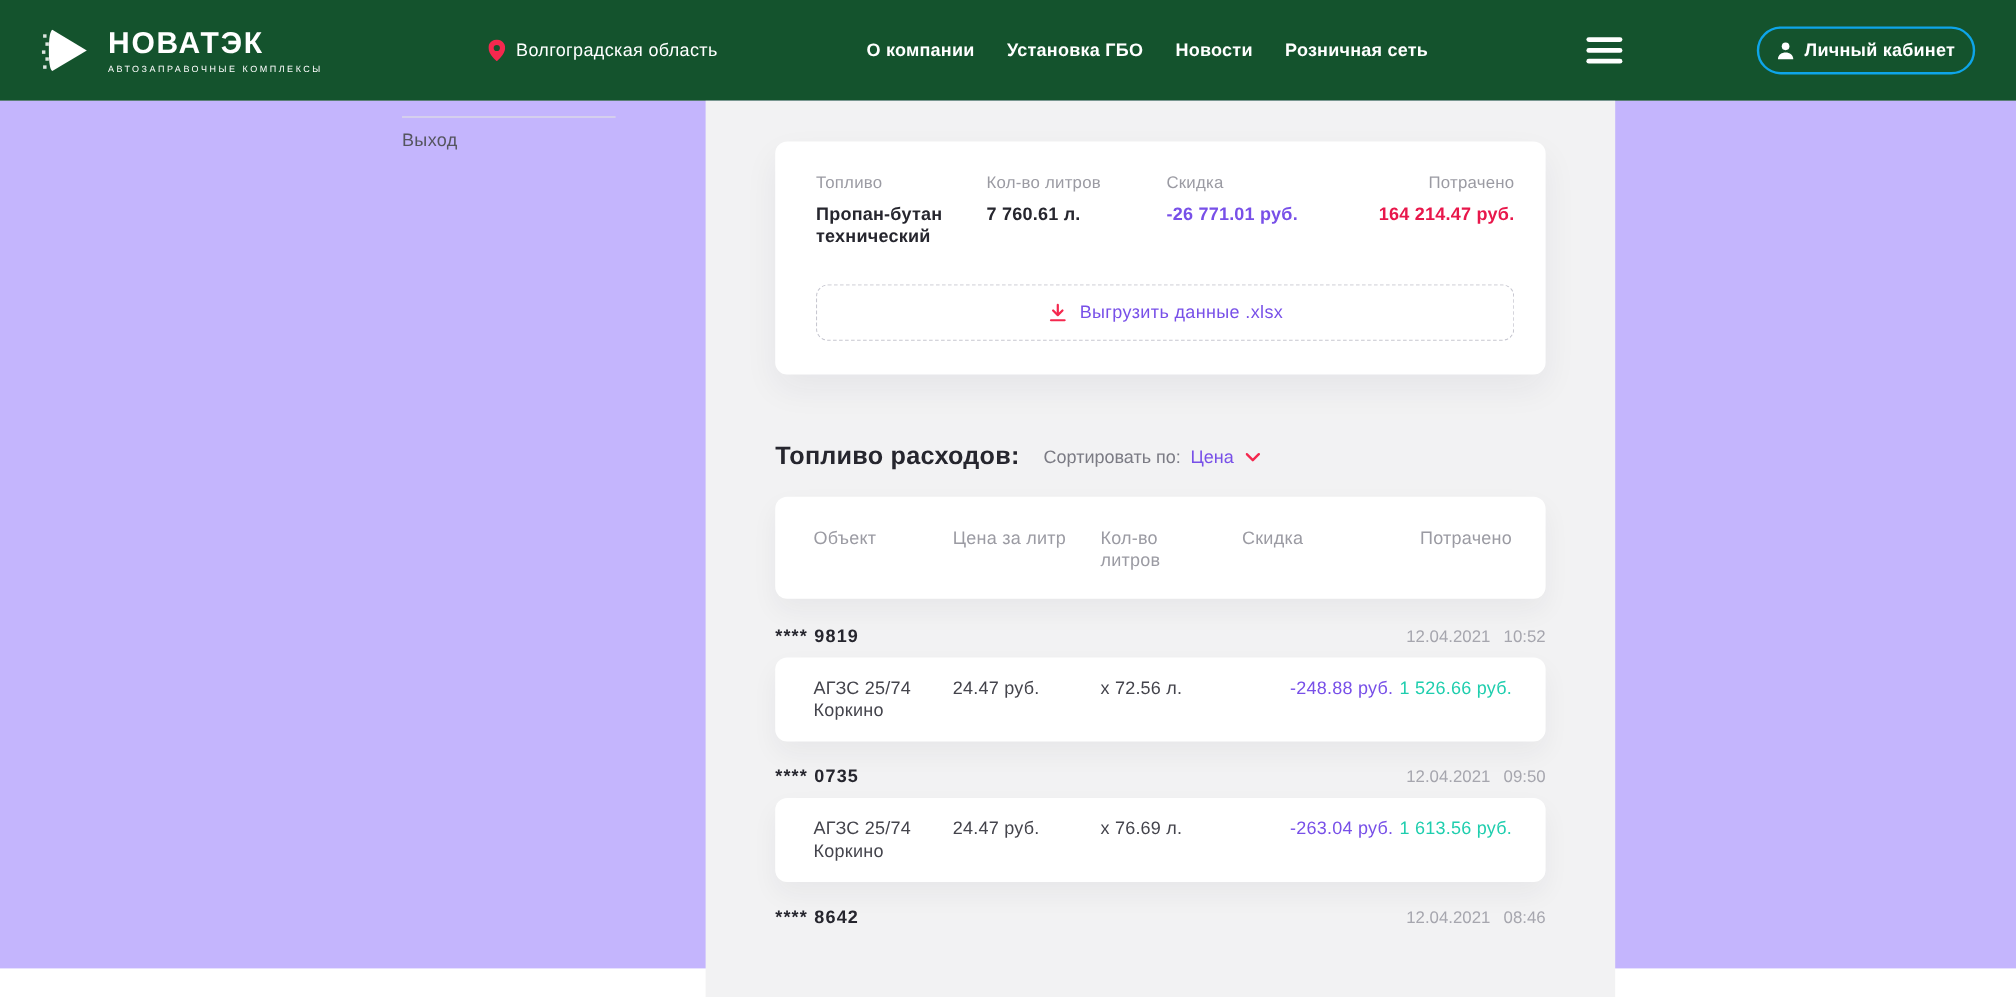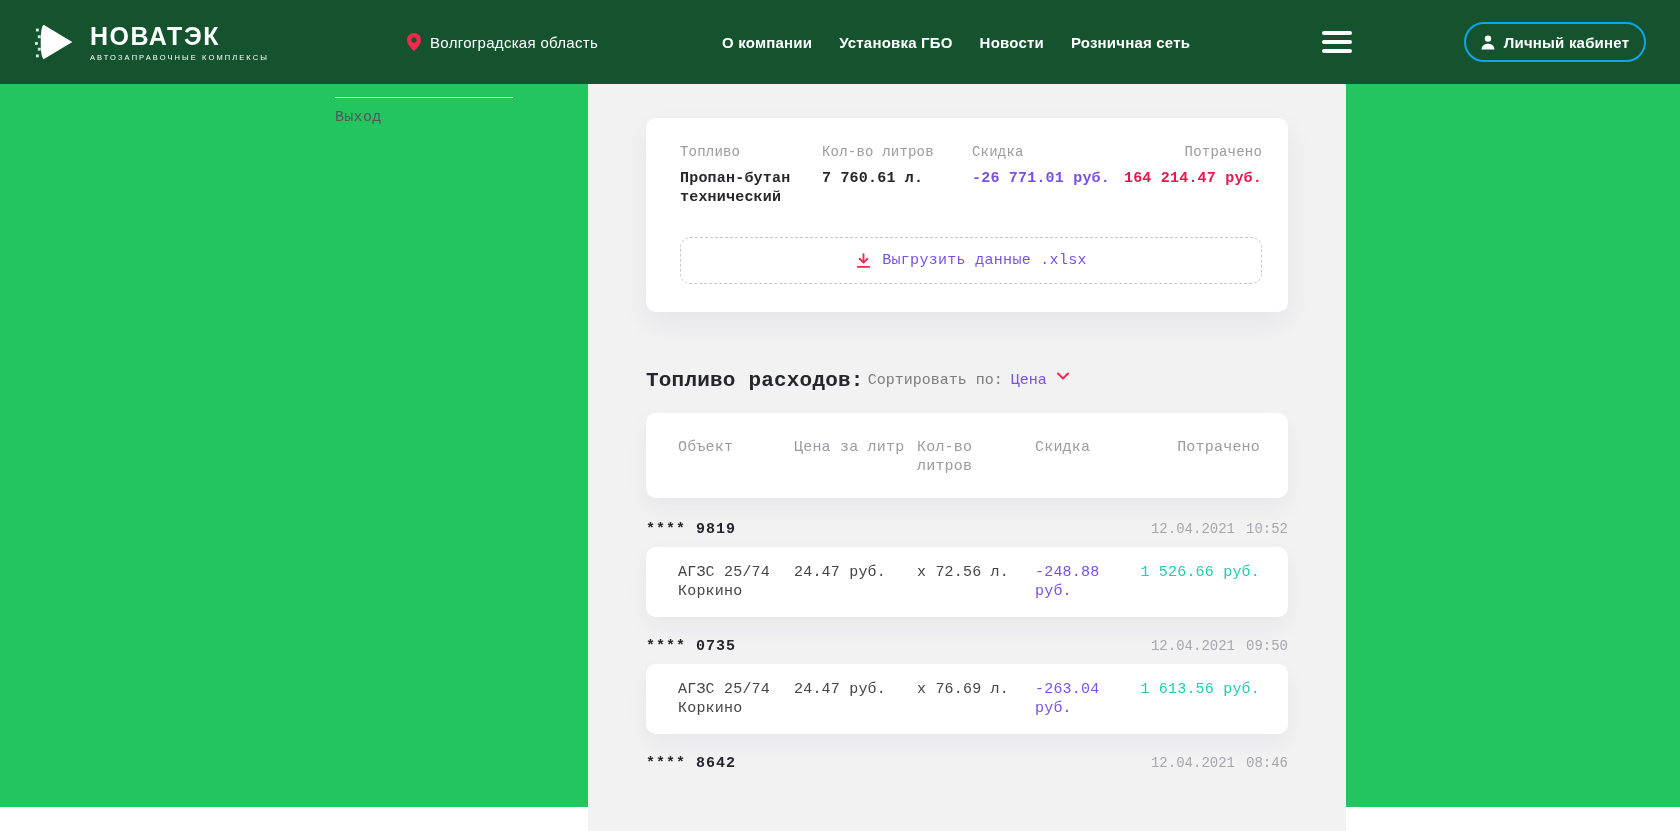--- a/index.html
+++ b/index.html
@@ -20,21 +20,21 @@
   .nav-item { font-size:15px; font-weight:bold; letter-spacing:0.2px; cursor:pointer; white-space:nowrap; }
   .burger { margin-left:auto; width:30px; height:22px; display:flex; flex-direction:column;
     justify-content:space-between; cursor:pointer; }
   .burger span { display:block; height:4px; border-radius:2px; background:#fff; }
   .account-btn { margin-left:112px; width:182px; height:40px; border:2px solid #0ea5e9;
     border-radius:21px; background:transparent; color:#fff; display:flex; align-items:center;
     justify-content:center; gap:9px; font-size:15px; font-weight:bold; cursor:pointer;
     font-family:inherit; letter-spacing:0.2px; }
 
   
-  .main { position:relative; height:723px; background:#22c55e;font-family:Liberation Mono, monospace; }
+  .main { position:relative; height:723px; background:#c4b5fd; }
   .sidebar-divider { position:absolute; left:335px; top:13px; width:178px; height:1px; background:#dfdfe3; }
   .sidebar-logout { position:absolute; left:335px; top:25px; font-size:15px; color:#55555f;
     letter-spacing:0.3px; cursor:pointer; }
 
   .content-col { position:absolute; left:588px; top:0; width:758px; height:747px;
     background:#f2f2f3; padding:0 58px; overflow:hidden; }
 
   .h1 { margin-top:31px; font-size:21px; font-weight:bold; color:#26262e; letter-spacing:0.2px; }
 
   
@@ -49,42 +49,42 @@
   .val-purple { color:#7850e8; }
   .val-red { color:#e8174b; }
   .export-btn { margin-top:30px; width:100%; height:47px; border:1px dashed #c7c7d0;
     border-radius:10px; background:transparent; display:flex; align-items:center;
     justify-content:center; gap:10px; cursor:pointer; font-family:inherit; }
   .export-label { font-size:15px; color:#7850e8; letter-spacing:0.3px; }
 
   
   .history-head { margin-top:57px; display:flex; align-items:center; }
   .h2 { font-size:21px; font-weight:bold; color:#26262e; letter-spacing:0.2px; }
-  .sort-wrap { margin-left:4px; display:flex; align-items:flex-start; gap:8px; }
+  .sort-wrap { margin-left:20px; display:flex; align-items:center; gap:8px; }
   .sort-label { font-size:15px; color:#7b7b84; }
   .sort-value { font-size:15px; color:#7850e8; cursor:pointer; }
   .sort-chevron { margin-left:2px; cursor:pointer; display:flex; align-items:center; }
 
   .table-head-card { margin-top:21px; background:#fff; border-radius:10px;
     box-shadow:0 10px 22px rgba(40,40,60,0.05); padding:25px 28px 22px 32px; }
   .row-grid { display:grid; grid-template-columns:116px 123px 118px 1fr auto; }
   .col-label { font-size:15px; color:#9b9ba3; line-height:19px; letter-spacing:0.2px; }
   .col-label.right { text-align:right; }
   .col-label.wrap { max-width:70px; }
 
   .entry-head { margin-top:23px; display:flex; align-items:baseline; justify-content:space-between; }
   .entry-head + .entry-head, .entry-card + .entry-head { margin-top:21px; }
   .entry-card-num { font-size:15px; font-weight:bold; color:#26262e; letter-spacing:1px; }
   .entry-datetime { font-size:14px; color:#a6a6ae; display:flex; gap:11px; }
   .entry-card { margin-top:9px; background:#fff; border-radius:10px;
     box-shadow:0 10px 22px rgba(40,40,60,0.05); padding:16px 28px 16px 32px; }
   .cell { font-size:15px; color:#44444c; line-height:19px; letter-spacing:0.2px; }
   .cell.station { max-width:95px; }
   .cell.right { text-align:right; }
-  .cell.purple { color:#7850e8; }
+  .cell.purple { color:#7850e8;margin-left:40px; }
   .cell.teal { color:#1fceae; }
 </style>
 </head>
 <body>
 
 <div class="header">
   <div class="logo">
     <svg class="logo-mark" viewBox="0 0 48 48">
       <path d="M10 6 L40 24 L10 42 Q7 40 7 24 Q7 8 10 6 Z" fill="#ffffff"></path>
       <g fill="#ffffff" opacity="0.85">

